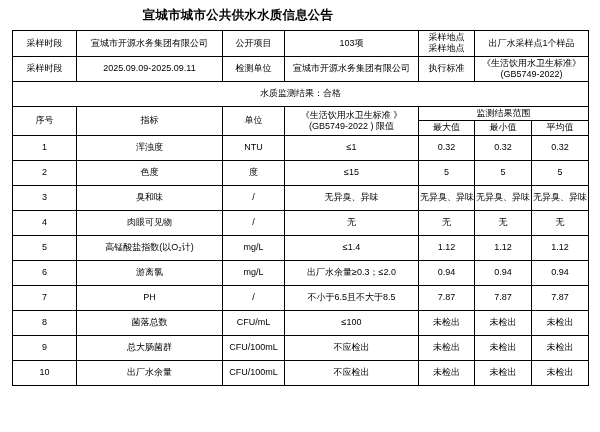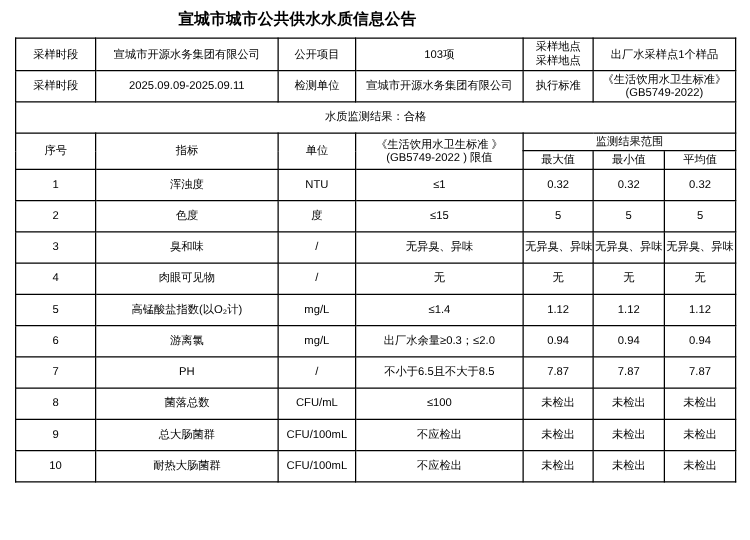--- a/index.html
+++ b/index.html
@@ -225,21 +225,21 @@
         <td class="idx">9</td>
         <td class="bold-ind">总大肠菌群</td>
         <td>CFU/100mL</td>
         <td>不应检出</td>
         <td>未检出</td>
         <td>未检出</td>
         <td>未检出</td>
       </tr>
       <tr class="row-h">
         <td class="idx">10</td>
-        <td class="bold-ind">耐热大肠菌群</td>
+        <td class="bold-ind">出厂水余量</td>
         <td>CFU/100mL</td>
         <td>不应检出</td>
         <td>未检出</td>
         <td>未检出</td>
         <td>未检出</td>
       </tr>
     </tbody>
   </table>
 
 </div>

